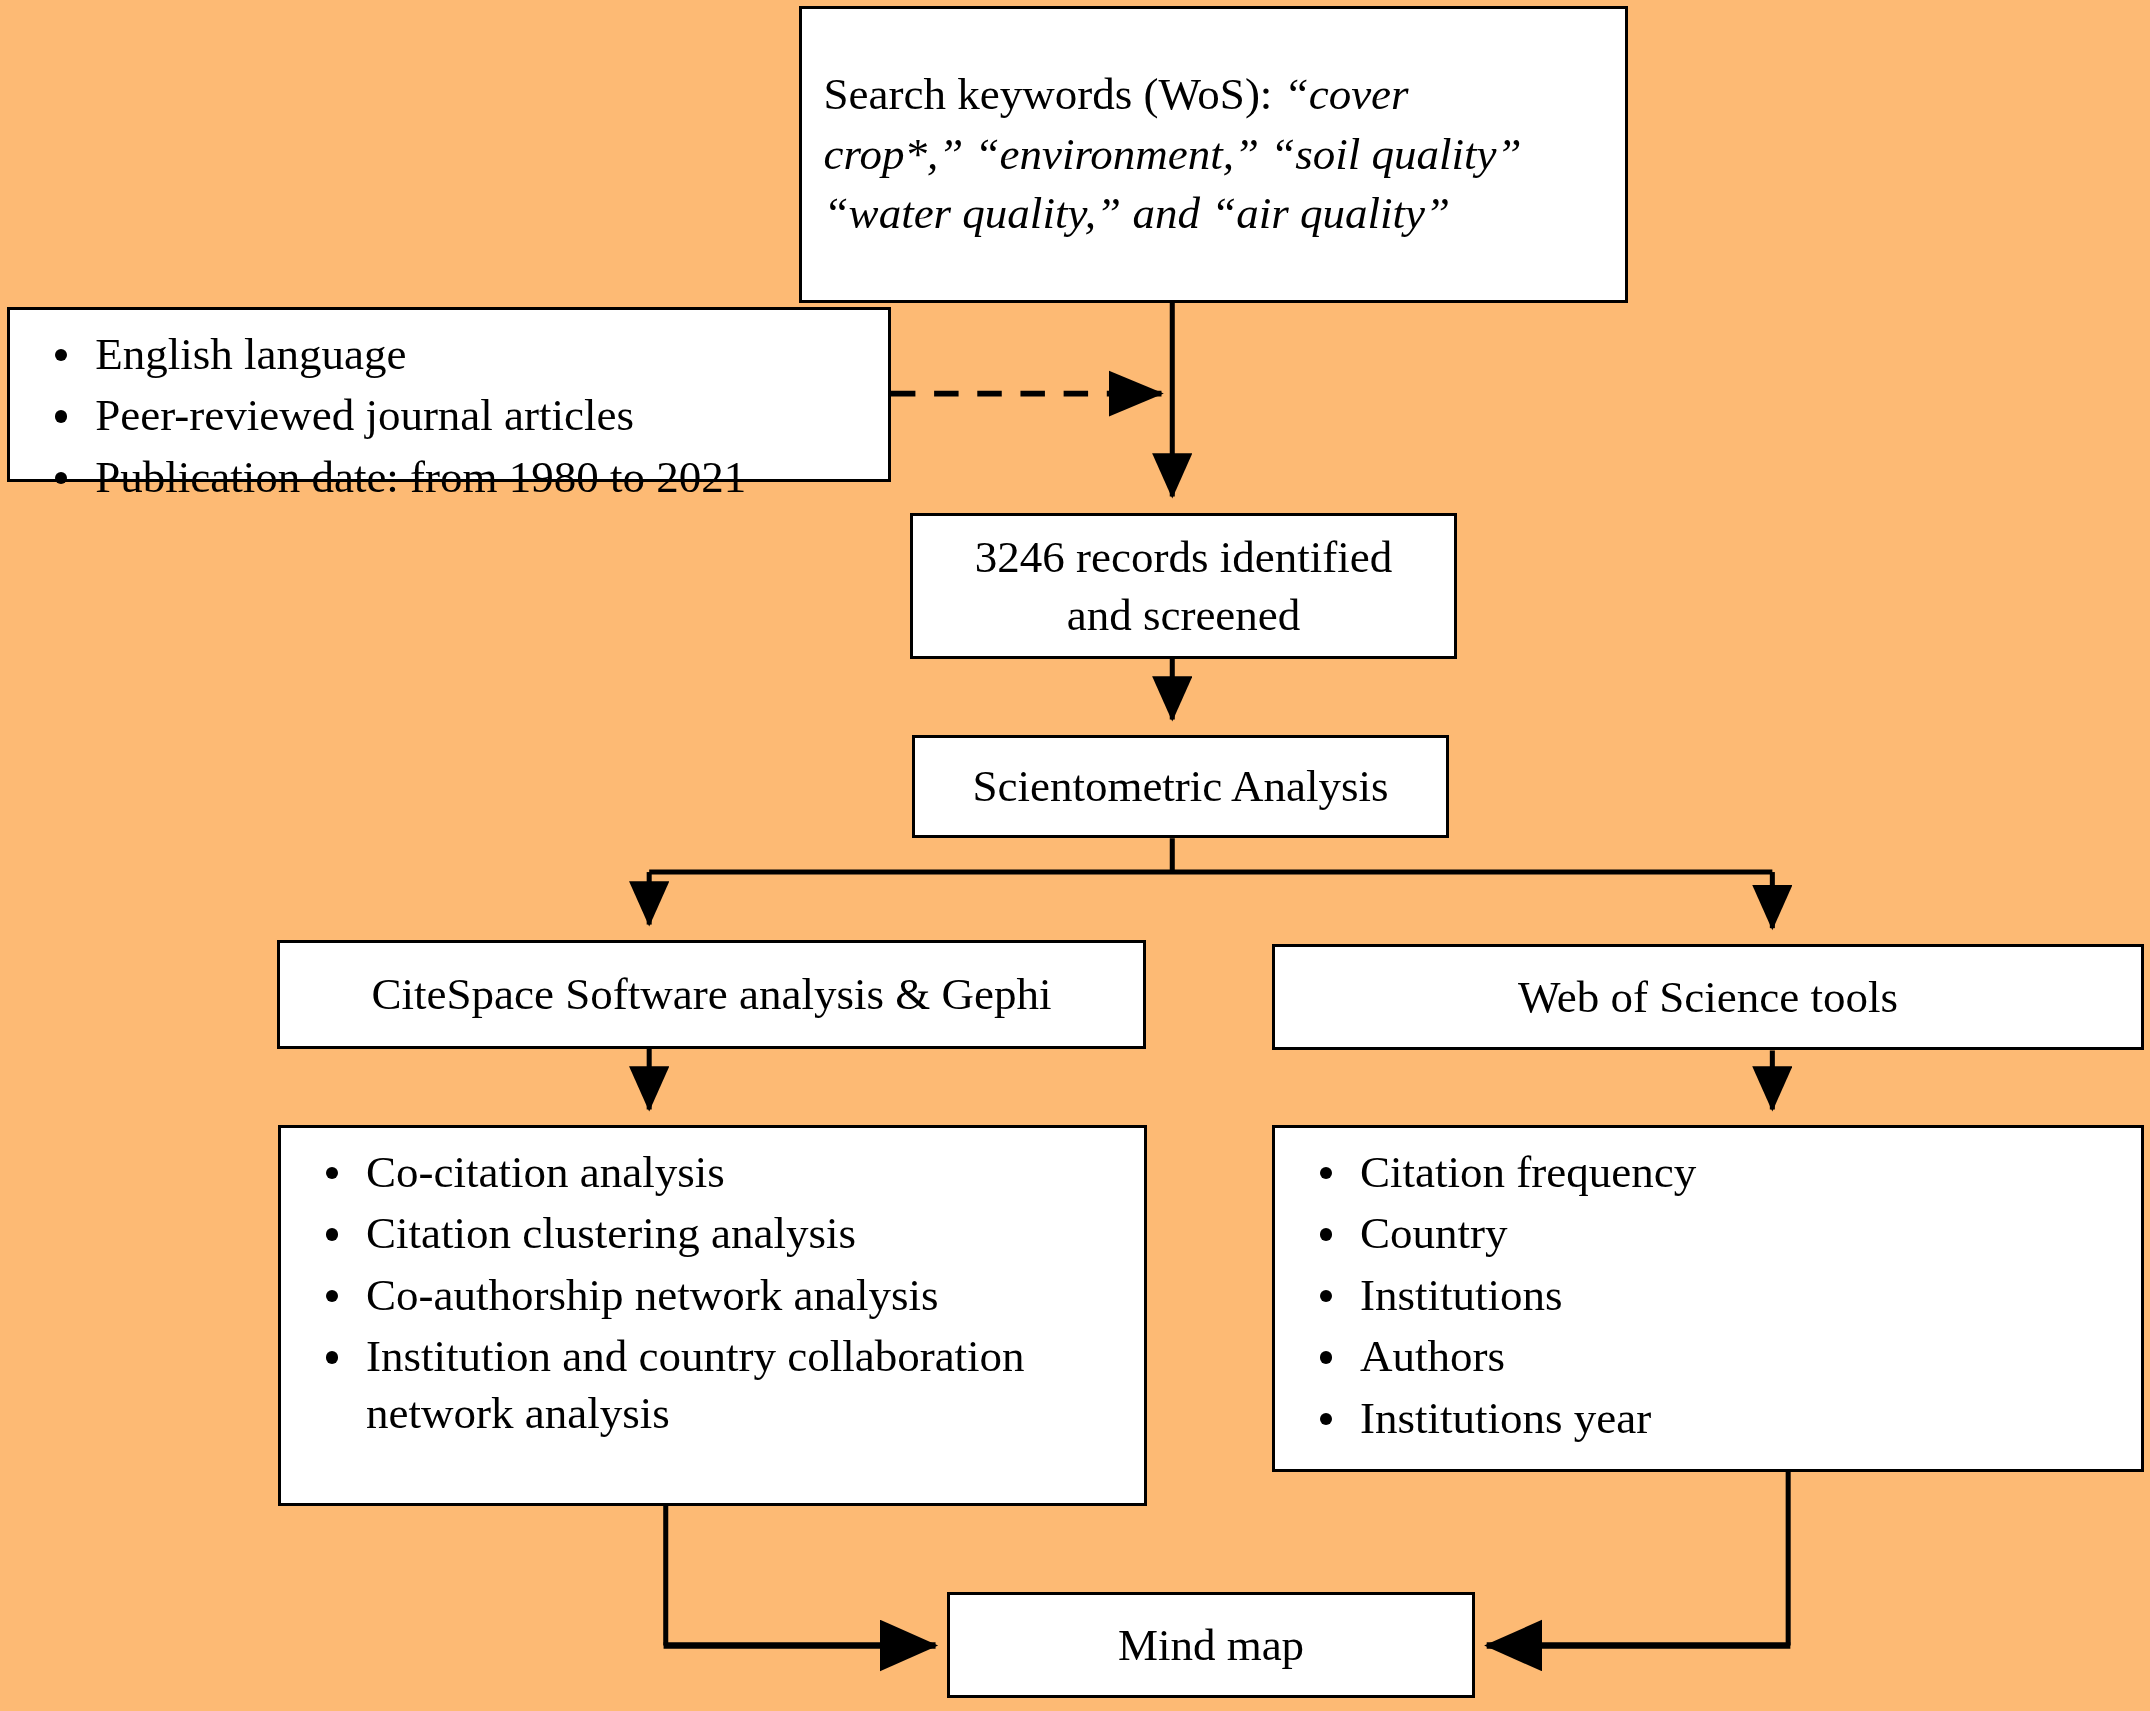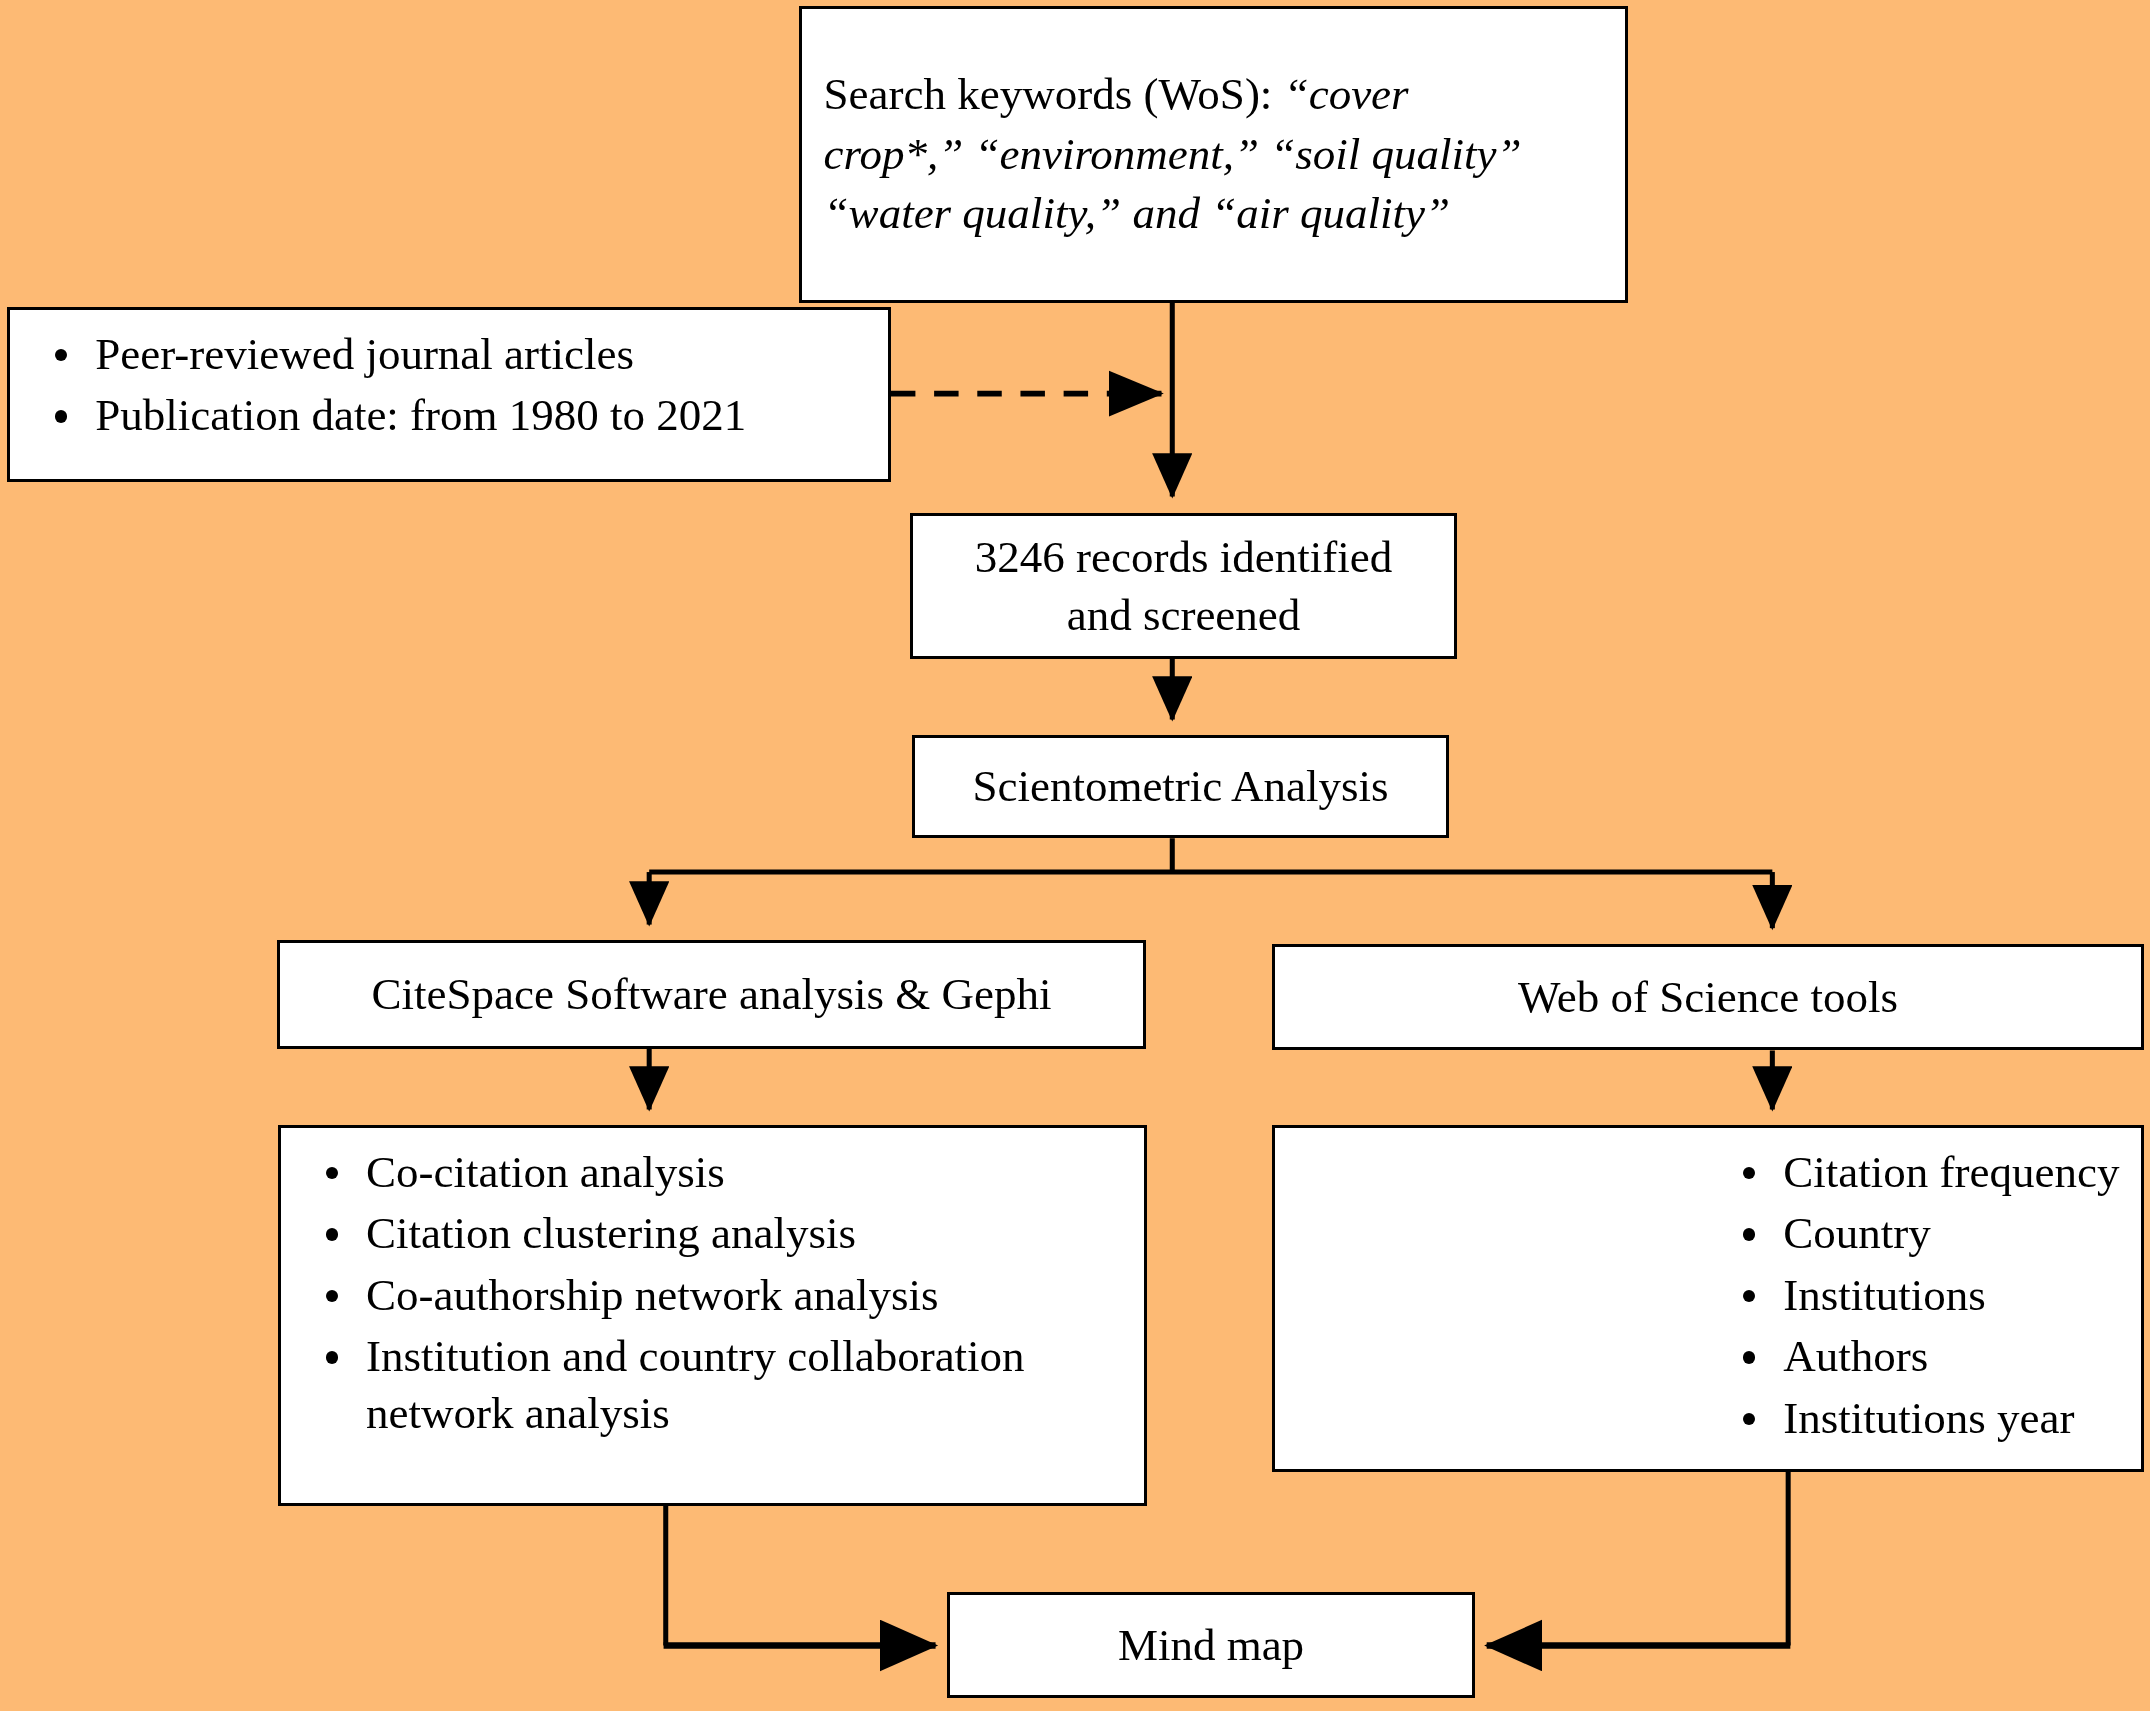--- a/index.html
+++ b/index.html
@@ -146,20 +146,21 @@
         <span class="txt ital" style="padding:0; font-size:45px;">crop*,” “environment,” “soil quality”</span>
       </div>
       <div class="kw-line">
         <span class="txt ital" style="padding:0; font-size:45px;">“water quality,” and “air quality”</span>
       </div>
     </div>
   </div>
 
   <div class="node topalign" style="left:7.2px; top:307px; width:884px; height:175px;">
     <ul class="bullets">
+      <li>English language</li>
       <li>Peer-reviewed journal articles</li>
       <li>Publication date: from 1980 to 2021</li>
     </ul>
   </div>
 
   <div class="node center" style="left:910px; top:513px; width:547px; height:146px;">
     <div class="txt">3246 records identified
 and screened</div>
   </div>
 
@@ -177,21 +178,21 @@
 
   <div class="node topalign" style="left:278px; top:1125px; width:869px; height:381px;">
     <ul class="bullets">
       <li>Co-citation analysis</li>
       <li>Citation clustering analysis</li>
       <li>Co-authorship network analysis</li>
       <li>Institution and country collaboration network analysis</li>
     </ul>
   </div>
 
-  <div class="node topalign" style="left:1272px; top:1125px; width:872px; height:347px;align-items:flex-end;">
+  <div class="node topalign" style="left:1272px; top:1125px; width:872px; height:347px;">
     <ul class="bullets">
       <li>Citation frequency</li>
       <li>Country</li>
       <li>Institutions</li>
       <li>Authors</li>
       <li>Institutions year</li>
     </ul>
   </div>
 
   <div class="node center" style="left:947px; top:1592px; width:528px; height:106px;">

